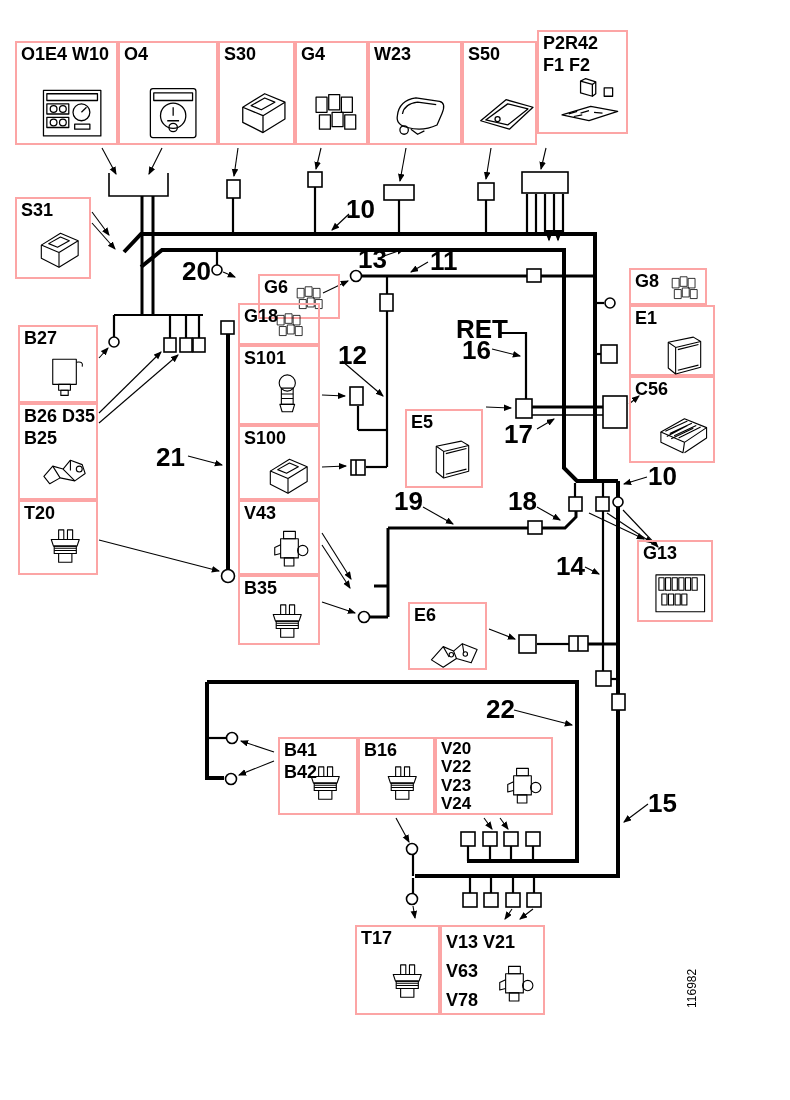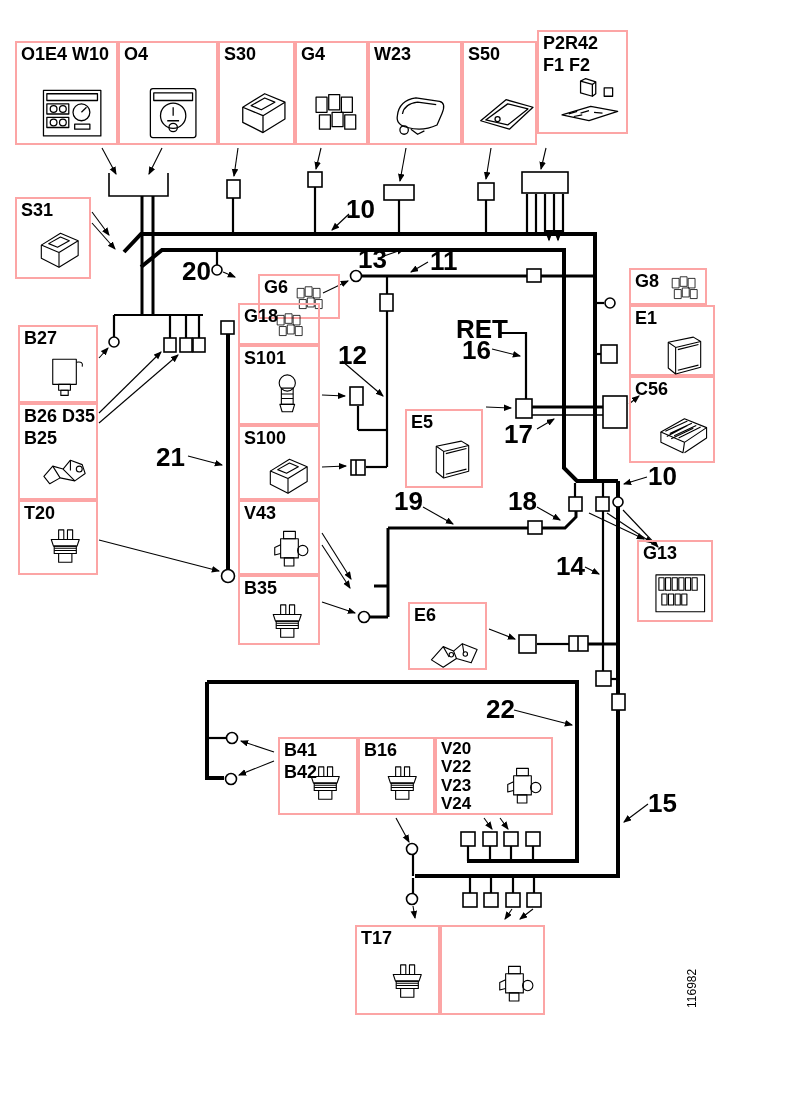--- a/index.html
+++ b/index.html
@@ -518,20 +518,23 @@
             <rect x="28" y="2" width="7" height="13"></rect>
             <rect x="40" y="2" width="7" height="13"></rect>
             <path d="M18,15 L56,15 L53,24 L21,24 Z"></path>
             <path d="M22,24 L52,24 L52,34 L22,34 Z"></path>
             <path d="M22,27 H52 M22,30 H52"></path>
             <rect x="28" y="34" width="18" height="12"></rect>
           </g>
         </svg>
       </div>
       <div class="comp-box" style="left: 440px; top: 925px; width: 105px; height: 90px;">
+        <span class="comp-label" style="line-height: 1.62;">V13 V21
+V63
+V78</span>
         <svg viewBox="0 0 76 64" style="position: absolute; left: 43px; top: 36px; width: 56px; height: 48px;">
           <g fill="none" stroke="#000" stroke-width="1.5" stroke-linejoin="round">
             <rect x="28" y="14" width="24" height="26"></rect>
             <rect x="32" y="4" width="16" height="10"></rect>
             <circle cx="58" cy="30" r="7"></circle>
             <path d="M28,22 L20,26 L20,36 L28,34"></path>
             <rect x="33" y="40" width="13" height="11"></rect>
           </g>
         </svg>
       </div>

